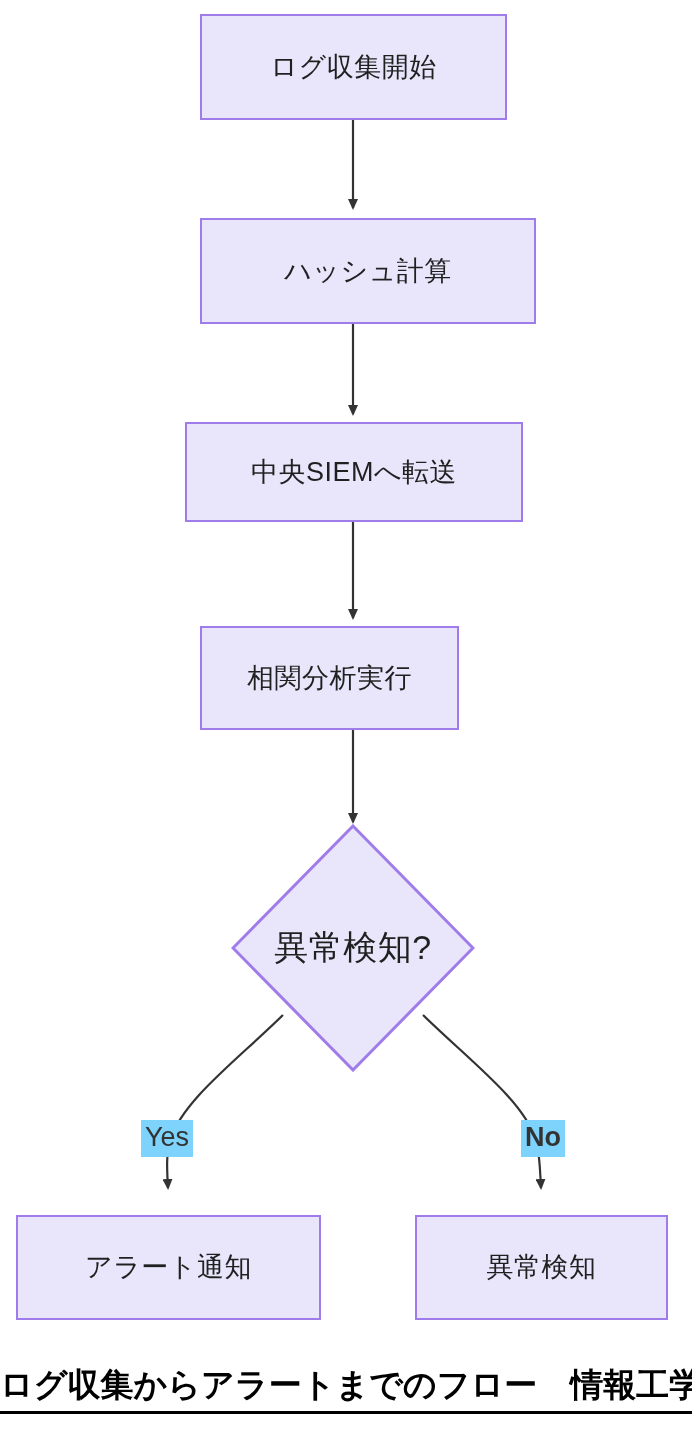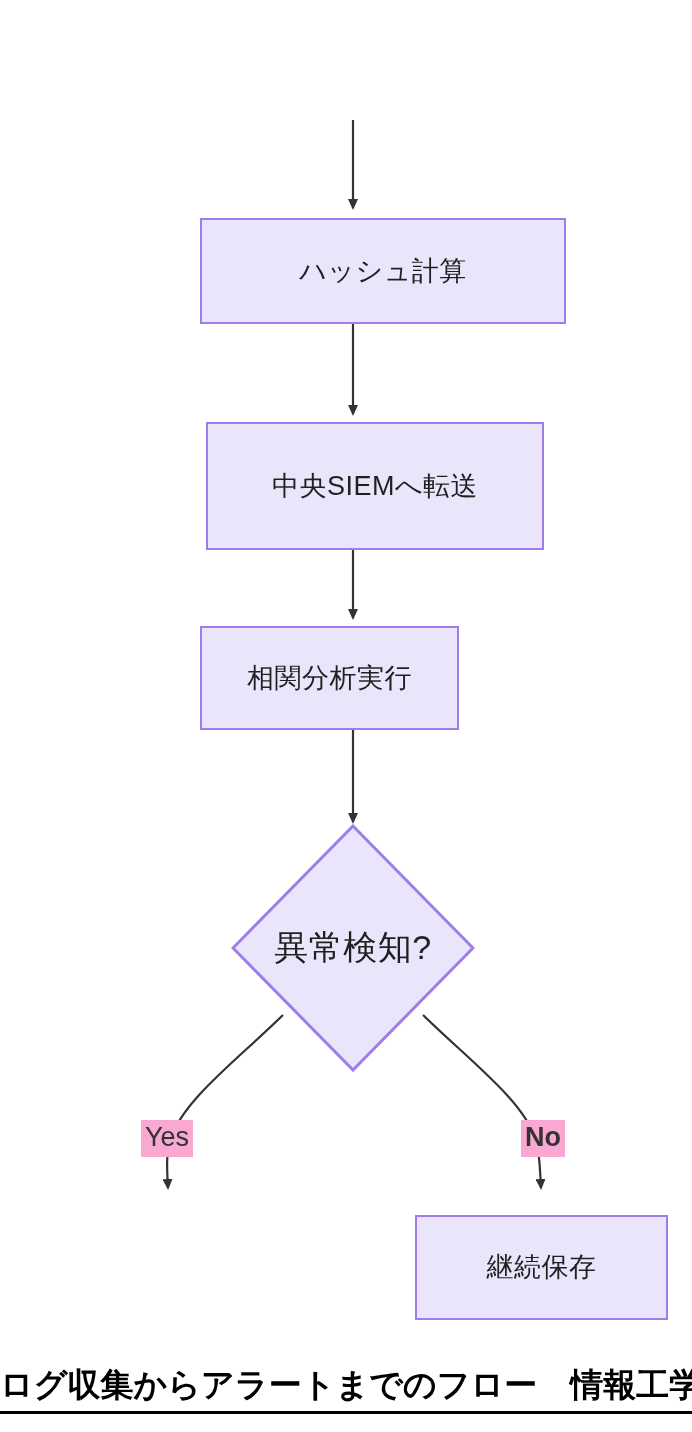--- a/index.html
+++ b/index.html
@@ -74,21 +74,21 @@
     z-index: 2;
     color: #1f2020;
     font-size: 34px;
     letter-spacing: 0.5px;
     white-space: nowrap;
   }
 
   
   .edge-label {
     position: absolute;
-    background: #f9a8d4;
+    background: #7dd3fc;
     color: #333333;
     font-size: 27px;
     line-height: 1.08;
     padding: 3px 4px 5px 4px;
     white-space: nowrap;
     z-index: 5;
   }
 
   
   #caption-bar {
@@ -139,26 +139,29 @@
 
     <line x1="353" y1="522" x2="353" y2="618" stroke="#333333" stroke-width="2.2" marker-end="url(#arrowhead)"></line>
 
     <line x1="353" y1="730" x2="353" y2="822" stroke="#333333" stroke-width="2.2" marker-end="url(#arrowhead)"></line>
 
     <path d="M 283,1015 C 236,1061 183,1100 170,1140 C 166,1155 167,1170 168,1188" fill="none" stroke="#333333" stroke-width="2.2" marker-end="url(#arrowhead)"></path>
 
     <path d="M 423,1015 C 470,1061 523,1100 536,1140 C 540,1155 540,1170 541,1188" fill="none" stroke="#333333" stroke-width="2.2" marker-end="url(#arrowhead)"></path>
   </svg>
 
+  <div class="node" style="left:200px; top:14px; width:307px; height:106px;">
+    <span class="node-label">ログ収集開始</span>
+  </div>
 
-  <div class="node" style="left:200px; top:218px; width:366px; height:106px;">
+  <div class="node" style="left:200px; top:218px; width:336px; height:106px;">
     <span class="node-label">ハッシュ計算</span>
   </div>
 
-  <div class="node" style="left:185px; top:422px; width:338px; height:128px;margin-left:21px;">
+  <div class="node" style="left:185px; top:422px; width:338px; height:100px;">
     <span class="node-label">中央SIEMへ転送</span>
   </div>
 
   <div class="node" style="left:200px; top:626px; width:259px; height:104px;">
     <span class="node-label">相関分析実行</span>
   </div>
 
   <div class="decision" style="left:231px; top:824px;">
     <svg class="diamond-shape" viewBox="0 0 244 248" preserveAspectRatio="none" xmlns="http://www.w3.org/2000/svg">
       <polygon points="122,2 242,124 122,246 2,124" fill="#e9e6fb" stroke="#a07cea" stroke-width="3"></polygon>
@@ -167,23 +170,26 @@
   </div>
 
   <div class="edge-label" style="left:141px; top:1120px;">
     <span>Yes</span>
   </div>
 
   <div class="edge-label" style="left:521px; top:1120px;font-weight:bold;">
     <span>No</span>
   </div>
 
+  <div class="node" style="left:16px; top:1215px; width:305px; height:105px;">
+    <span class="node-label">アラート通知</span>
+  </div>
 
   <div class="node" style="left:415px; top:1215px; width:253px; height:105px;">
-    <span class="node-label">継続保存</span>
+    <span class="node-label">異常検知</span>
   </div>
 
 </div>
 
 <div id="caption-bar">
   <div id="caption-text">ログ収集からアラートまでのフロー　情報工学研究</div>
   <div id="caption-rule"></div>
 </div>
 
 </body></html>

